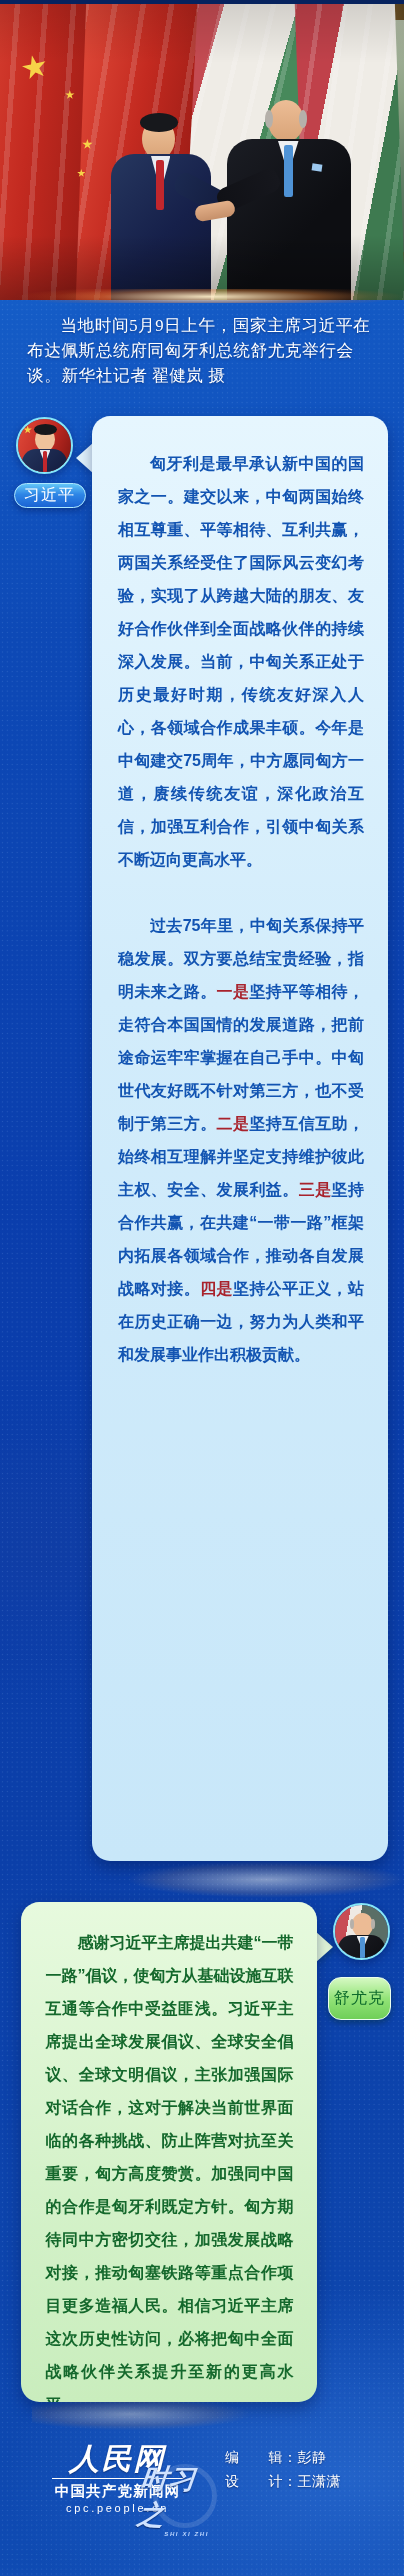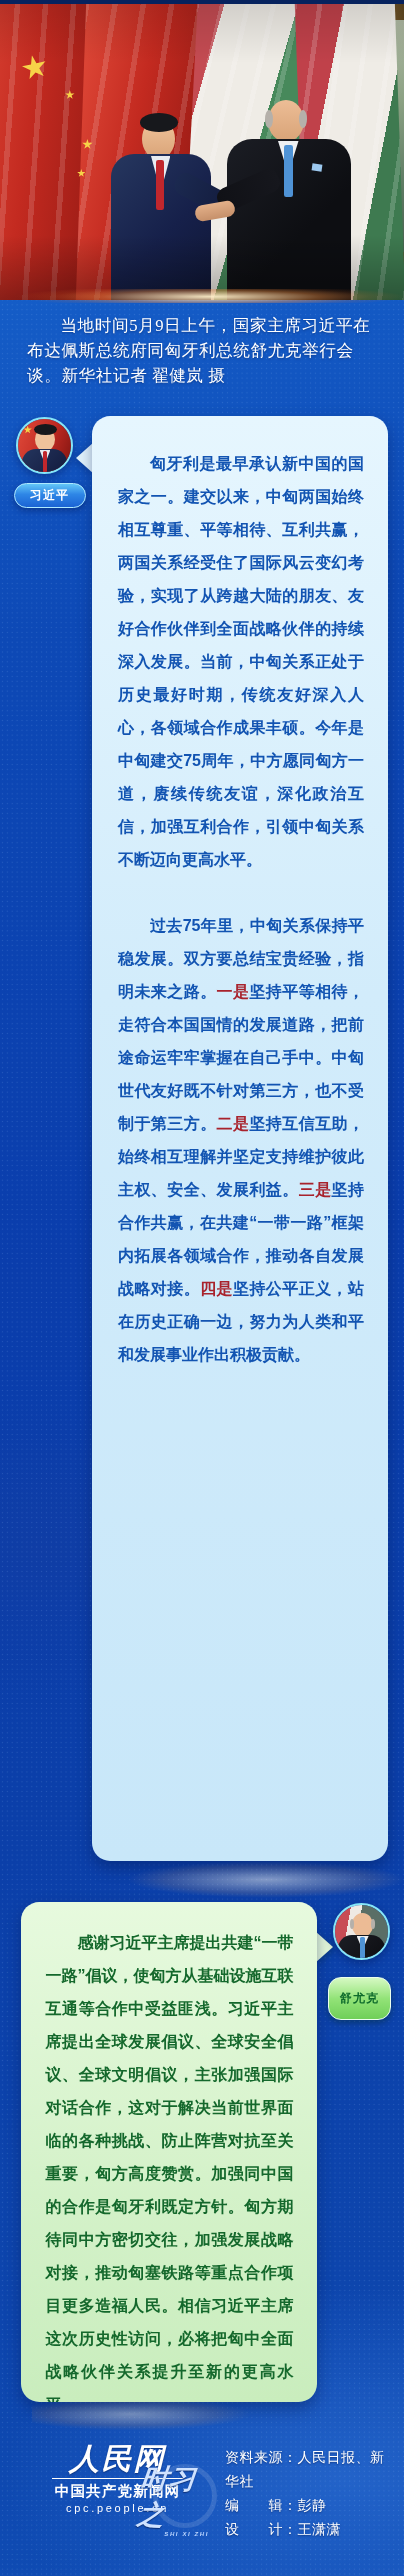--- a/index.html
+++ b/index.html
@@ -64,21 +64,21 @@
   
   .avatar{position:absolute;width:57px;height:57px;border-radius:50%;z-index:3;
     border:2.2px solid #85e5f7;box-sizing:border-box;overflow:hidden;
     box-shadow:0 3.2px 8.6px rgba(0,25,90,.45);}
   .avatar .bg{position:absolute;inset:0;}
   .av-head{position:absolute;border-radius:50%;}
   .av-body{position:absolute;border-radius:14px 14px 0 0;}
   .av-shirt{position:absolute;}
   .av-tie{position:absolute;border-radius:1.6px;}
   .name-pill{position:absolute;z-index:3;display:flex;align-items:center;justify-content:center;
-    font-weight:bold;font-size:12px;letter-spacing:1.1px;box-sizing:border-box;}
+    font-weight:normal;font-size:16px;letter-spacing:1.1px;box-sizing:border-box;}
   .pill-blue{background:linear-gradient(180deg,#63c6f8 0%,#2e86e6 45%,#1a63d4 100%);
     border:1.6px solid #aeeaff;border-radius:13px;color:#fff;box-shadow:0 2.7px 6.5px rgba(0,25,90,.45);}
   .pill-green{background:linear-gradient(180deg,#d6f9c3 0%,#93e378 50%,#6fcf58 100%);
     border:1.6px solid #ecffee;border-radius:13px;color:#0e6b2c;box-shadow:0 2.7px 6.5px rgba(0,40,30,.4);}
   .bubble{position:absolute;z-index:2;box-sizing:border-box;overflow:hidden;
     font-weight:bold;text-align:justify;box-shadow:0 6.5px 15px rgba(0,20,80,.38);}
   .bubble p{margin:0;text-indent:2em;}
   .bubble p + p{margin-top:33px;}
   .bubble-blue{left:92px;top:412px;width:296px;height:1445px;border-radius:18.3px;
     padding:31px 24px 27px 26px;font-size:16px;line-height:33px;color:#1254b2;
@@ -200,20 +200,19 @@
       <div class="logo-rule"></div>
       <div class="logo-sub">中国共产党新闻网</div>
       <div class="logo-url">cpc.people.cn</div>
     </div>
     <div class="brand-block">
       <div class="brand-ring"></div>
       <div class="brand-text">时习之</div>
       <div class="brand-sub">SHI XI ZHI</div>
     </div>
     <div class="credits">
-      <div>资料来源：人民日报、新华社</div>
       <div>编　　辑：彭静</div>
       <div>设　　计：王潇潇</div>
     </div>
   </div>
 
 </div>
 
 
 </body></html>

